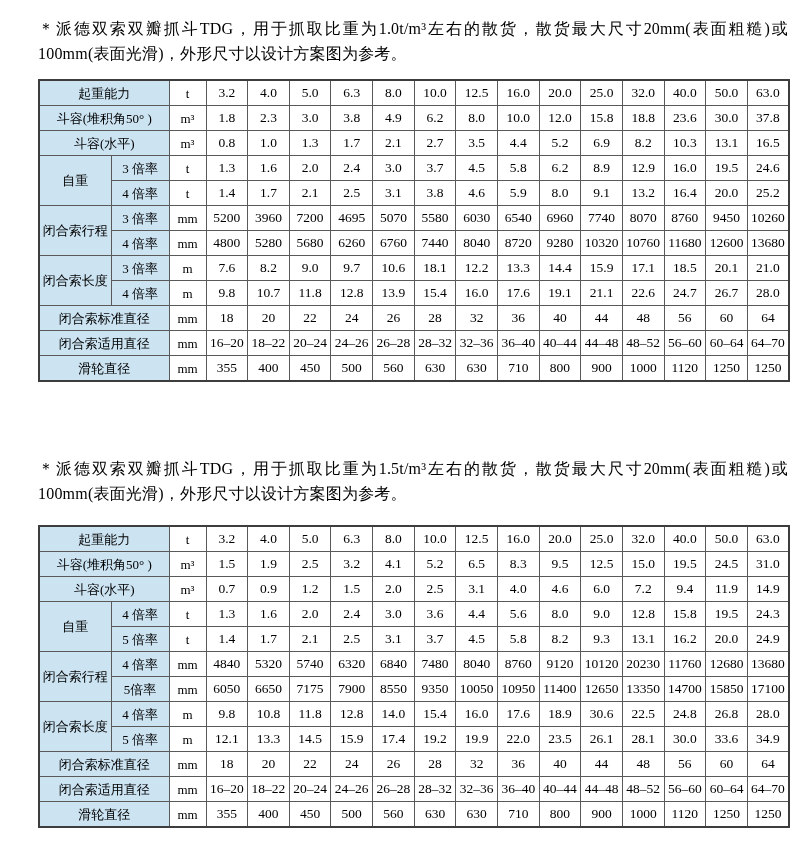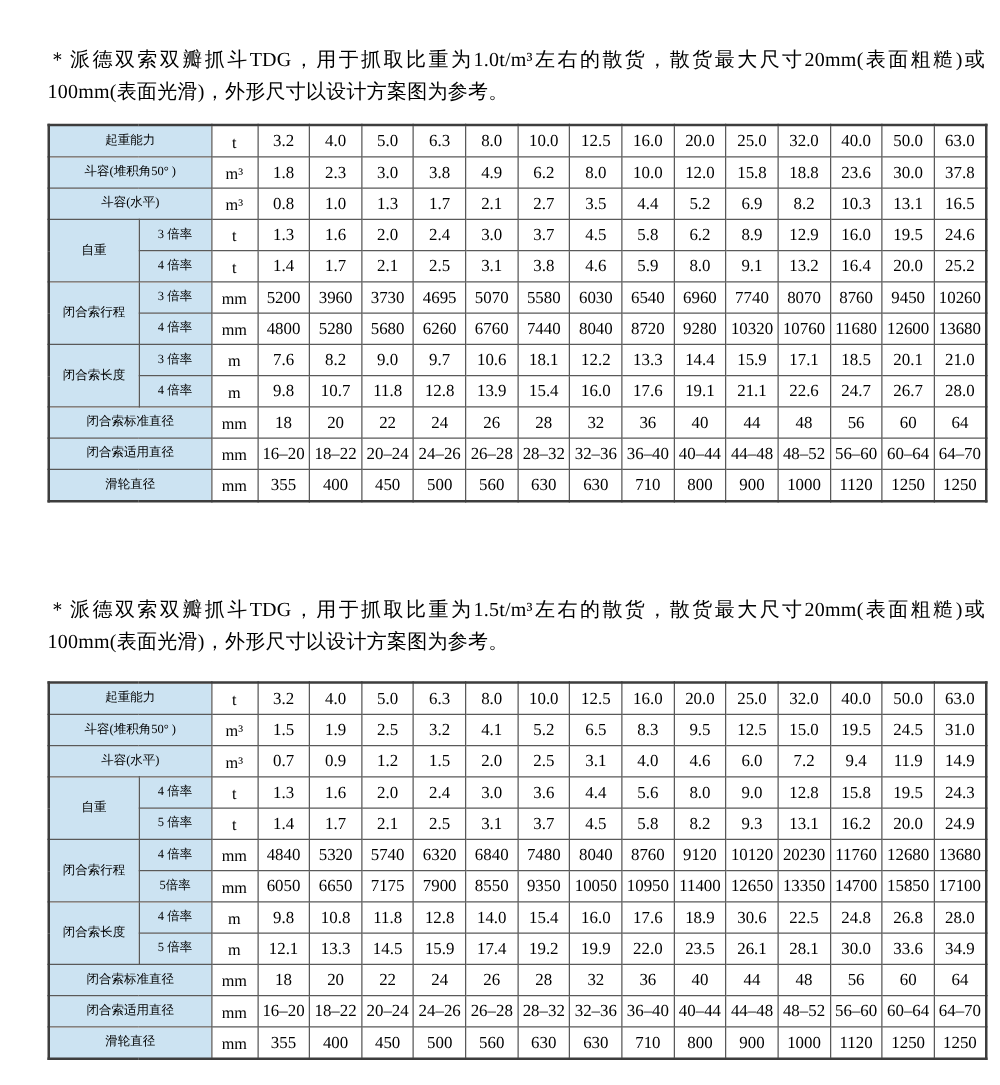--- a/index.html
+++ b/index.html
@@ -6,21 +6,21 @@
     margin: 0;
     padding: 0;
     background: #ffffff;
     color: #000000;
     font-family: "Liberation Serif", "DejaVu Serif", serif;
   }
   .page {
     width: 800px;
     height: 868px;
     box-sizing: border-box;
-    padding: 36px 10px 0 38px;
+    padding: 16px 10px 0 38px;
     background: #ffffff;
     overflow: hidden;
   }
   p.intro {
     width: 750px;
     margin: 0;
     font-size: 16px;
     line-height: 25px;
     text-align: justify;
     letter-spacing: 0.2px;
@@ -44,21 +44,21 @@
     padding: 0;
     text-align: center;
     vertical-align: middle;
     font-size: 14px;
     line-height: 1;
     overflow: hidden;
     white-space: nowrap;
   }
   table.spec td.lbl {
     background: #cce3f2;
-    font-size: 10px;
+    font-size: 13px;
   }
   table.spec td.unit {
     background: #ffffff;
     font-size: 13px;
   }
   table.spec td.val {
     background: #ffffff;
     font-size: 13.5px;
   }
 </style>
@@ -166,21 +166,21 @@
           <td class="val">16.4</td>
           <td class="val">20.0</td>
           <td class="val">25.2</td>
         </tr>
         <tr>
           <td class="lbl" rowspan="2">闭合索行程</td>
           <td class="lbl">3 倍率</td>
           <td class="unit">mm</td>
           <td class="val">5200</td>
           <td class="val">3960</td>
-          <td class="val">3730</td>
+          <td class="val">7200</td>
           <td class="val">4695</td>
           <td class="val">5070</td>
           <td class="val">5580</td>
           <td class="val">6030</td>
           <td class="val">6540</td>
           <td class="val">6960</td>
           <td class="val">7740</td>
           <td class="val">8070</td>
           <td class="val">8760</td>
           <td class="val">9450</td>

